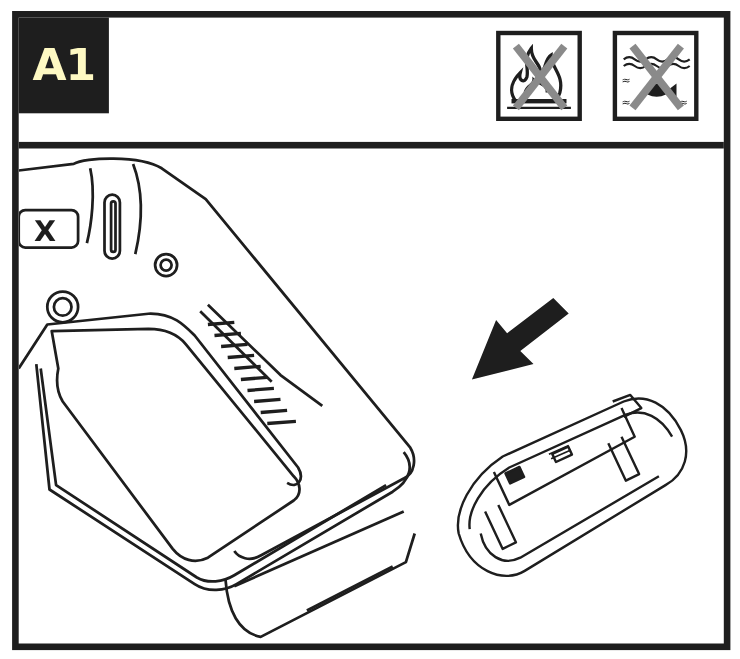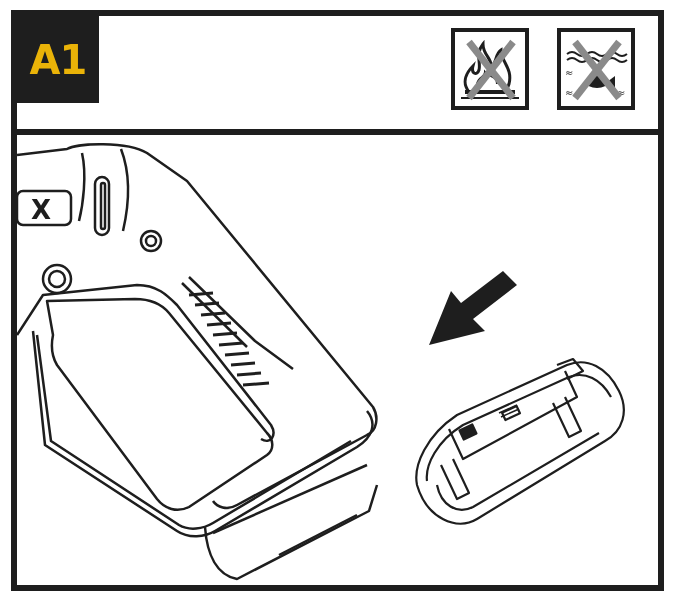--- a/index.html
+++ b/index.html
@@ -1,19 +1,19 @@
 <!DOCTYPE html>
 <html><head>
 <meta charset="utf-8">
 <style>
   html,body{margin:0;padding:0;background:#fff;}
   body{width:673px;height:599px;position:relative;overflow:hidden;font-family:"Liberation Sans",sans-serif;}
   .frame{position:absolute;left:11px;top:10px;width:641px;height:569px;border:6px solid #1e1e1e;}
   .header{position:absolute;left:0;top:0;width:641px;height:113px;border-bottom:6px solid #1e1e1e;}
-  .label-box{position:absolute;left:0;top:0;width:82px;height:87px;background:#1e1e1e;color:#eab308;font-weight:900;font-size:40px;display:flex;align-items:center;justify-content:center;letter-spacing:-1px;font-family:"DejaVu Sans",sans-serif;}
+  .label-box{position:absolute;left:0;top:0;width:82px;height:87px;background:#1e1e1e;color:#fef9c3;font-weight:900;font-size:40px;display:flex;align-items:center;justify-content:center;letter-spacing:-1px;font-family:"DejaVu Sans",sans-serif;}
   .warn{position:absolute;top:12px;width:78px;height:82px;border:4px solid #1e1e1e;background:#fff;box-sizing:border-box;}
   .warn svg{width:100%;height:100%;display:block;}
   .scene{position:absolute;left:0;top:119px;width:641px;height:450px;overflow:hidden;}
   .scene svg{display:block;}
 </style>
 </head>
 <body>
 
 <div class="frame">
   <div class="header">

